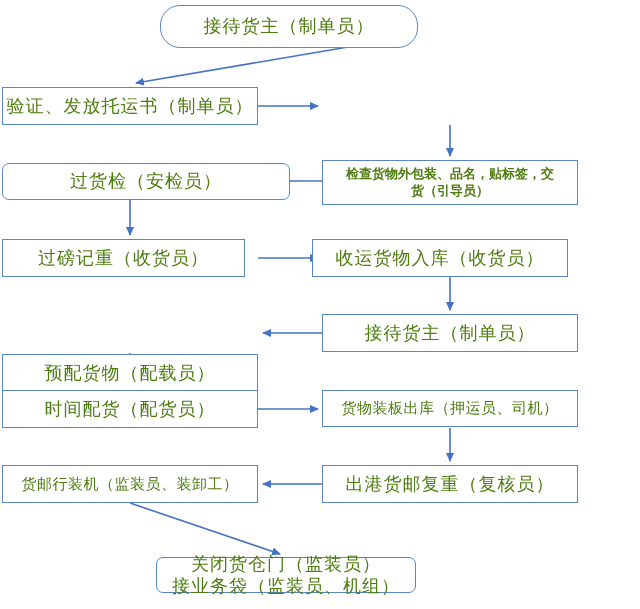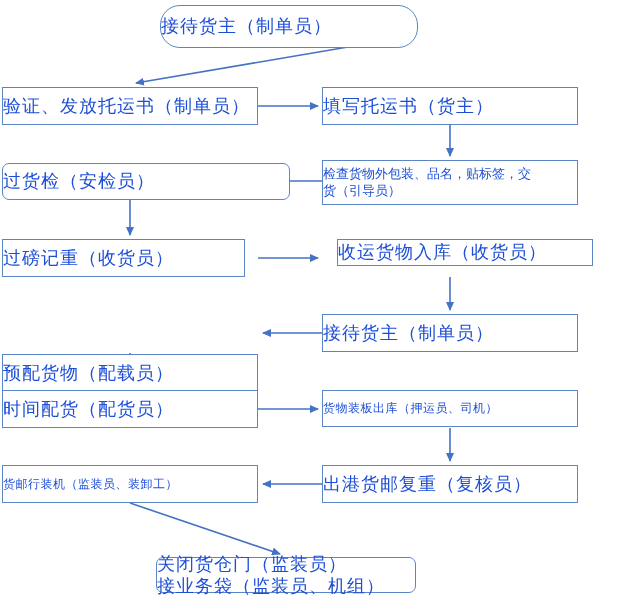--- a/index.html
+++ b/index.html
@@ -14,33 +14,33 @@
   .lines {
     position: absolute;
     left: 0; top: 0;
     width: 640px; height: 609px;
     pointer-events: none;
   }
   .node {
     position: absolute;
     border: 1.6px solid #5b86c5;
     background: #ffffff;
-    color: #1d4ed8;
+    color: #4d7c0f;
     display: flex;
     flex-direction: column;
-    align-items: flex-start;
+    align-items: center;
     justify-content: center;
     text-align: center;
     box-sizing: border-box;
     line-height: 1.25;
   }
   .node.rounded { border-radius: 20px; }
   .fs-lg { font-size: 18px; letter-spacing: 1px; }
-  .fs-md { font-size: 12px; letter-spacing: 0.5px; }
-  .fs-sm { font-size: 13px; letter-spacing: 0px; }
+  .fs-md { font-size: 15px; letter-spacing: 0.5px; }
+  .fs-sm { font-size: 13px; letter-spacing: 0px; font-weight: bold; }
   .node span { display: block; }
 </style>
 </head>
 <body>
 
 <div class="canvas">
 
   <svg class="lines" viewBox="0 0 640 609" xmlns="http://www.w3.org/2000/svg">
     <defs>
       <marker id="arrow" markerUnits="userSpaceOnUse" markerWidth="10" markerHeight="8" refX="8" refY="4" orient="auto">
@@ -65,38 +65,35 @@
   </svg>
 
   <div class="node rounded fs-lg" style="left:160px; top:5px; width:258px; height:43px;">
     <span>接待货主（制单员）</span>
   </div>
 
   <div class="node fs-lg" style="left:2px; top:87px; width:256px; height:38px;">
     <span>验证、发放托运书（制单员）</span>
   </div>
 
-  <div class="node fs-lg" style="left:322px; top:87px; width:256px; height:38px;">
-    <span>填写托运书（货主）</span>
-  </div>
 
   <div class="node fs-lg" style="left:2px; top:163px; width:288px; height:37px;border-radius:7px;">
     <span>过货检（安检员）</span>
   </div>
 
   <div class="node fs-sm" style="left:322px; top:160px; width:256px; height:45px;">
     <span>检查货物外包装、品名，贴标签，交</span>
     <span>货（引导员）</span>
   </div>
 
   <div class="node fs-lg" style="left:2px; top:239px; width:243px; height:38px;">
     <span>过磅记重（收货员）</span>
   </div>
 
-  <div class="node fs-lg" style="left:337px; top:239px; width:256px; height:27px;">
+  <div class="node fs-lg" style="left:312px; top:239px; width:256px; height:38px;">
     <span>收运货物入库（收货员）</span>
   </div>
 
   <div class="node fs-lg" style="left:2px; top:314px; width:256px; height:38px;margin-top:40px;">
     <span>预配货物（配载员）</span>
   </div>
 
   <div class="node fs-lg" style="left:322px; top:314px; width:256px; height:38px;">
     <span>接待货主（制单员）</span>
   </div>

